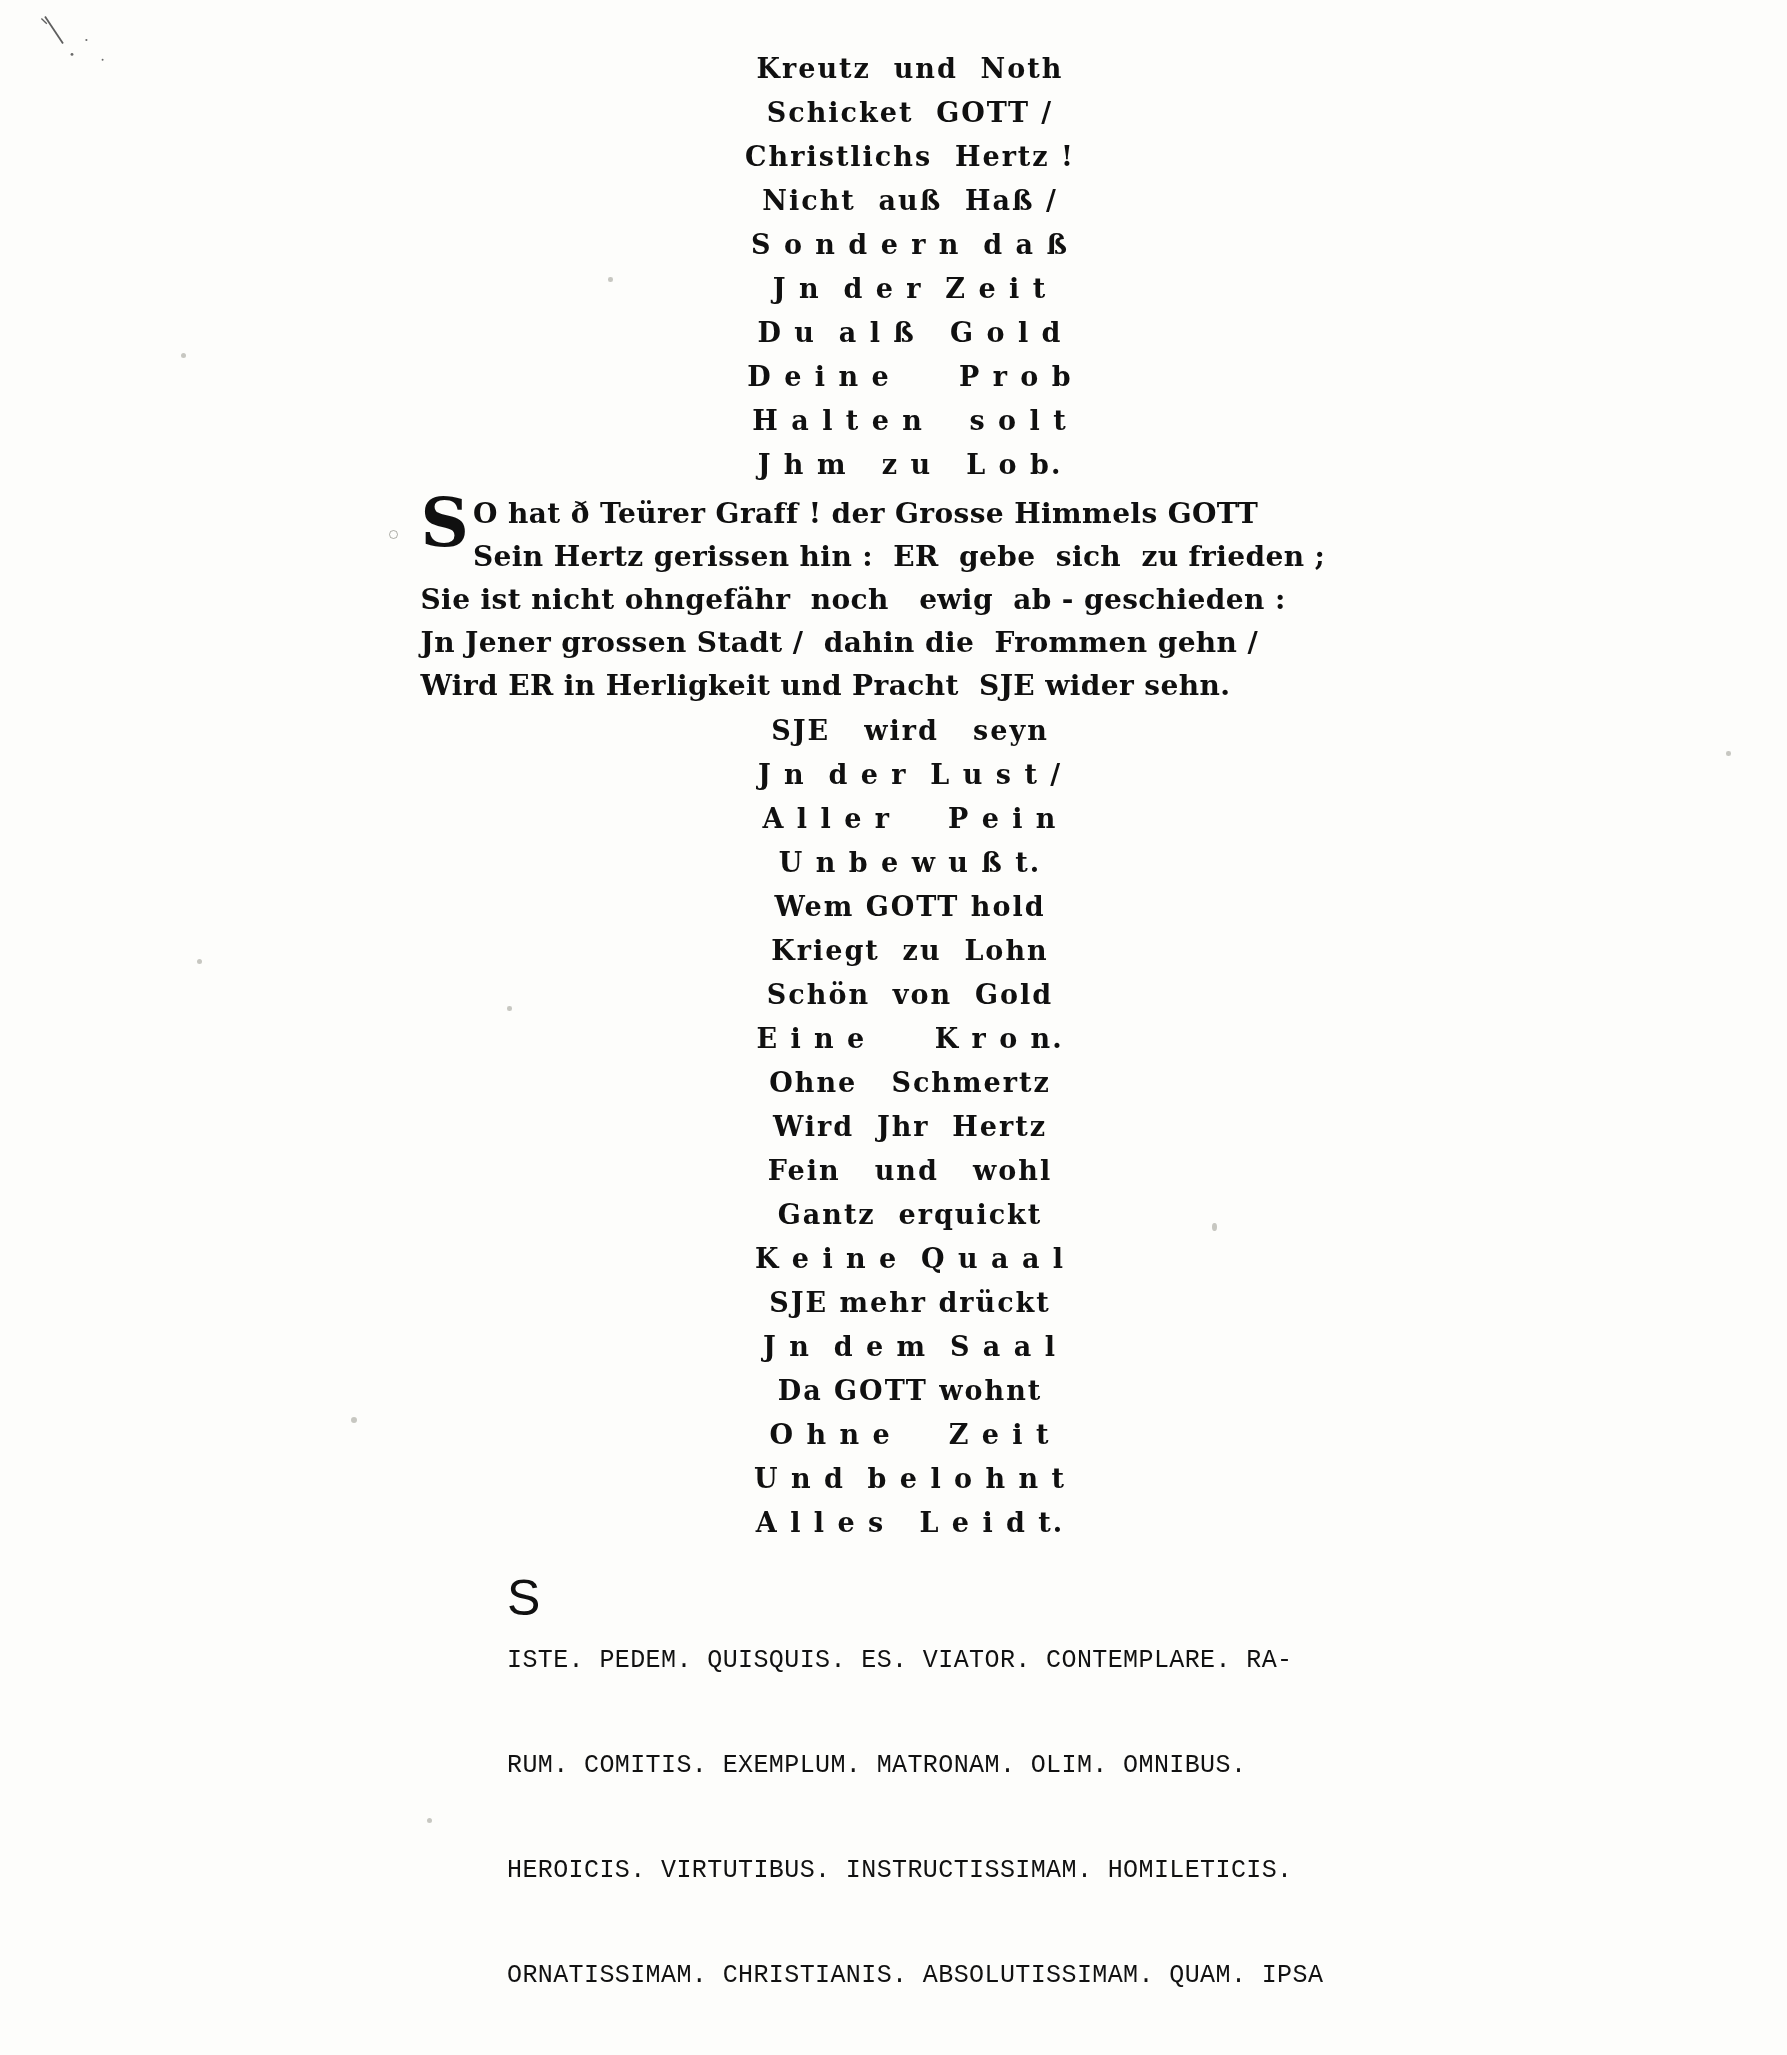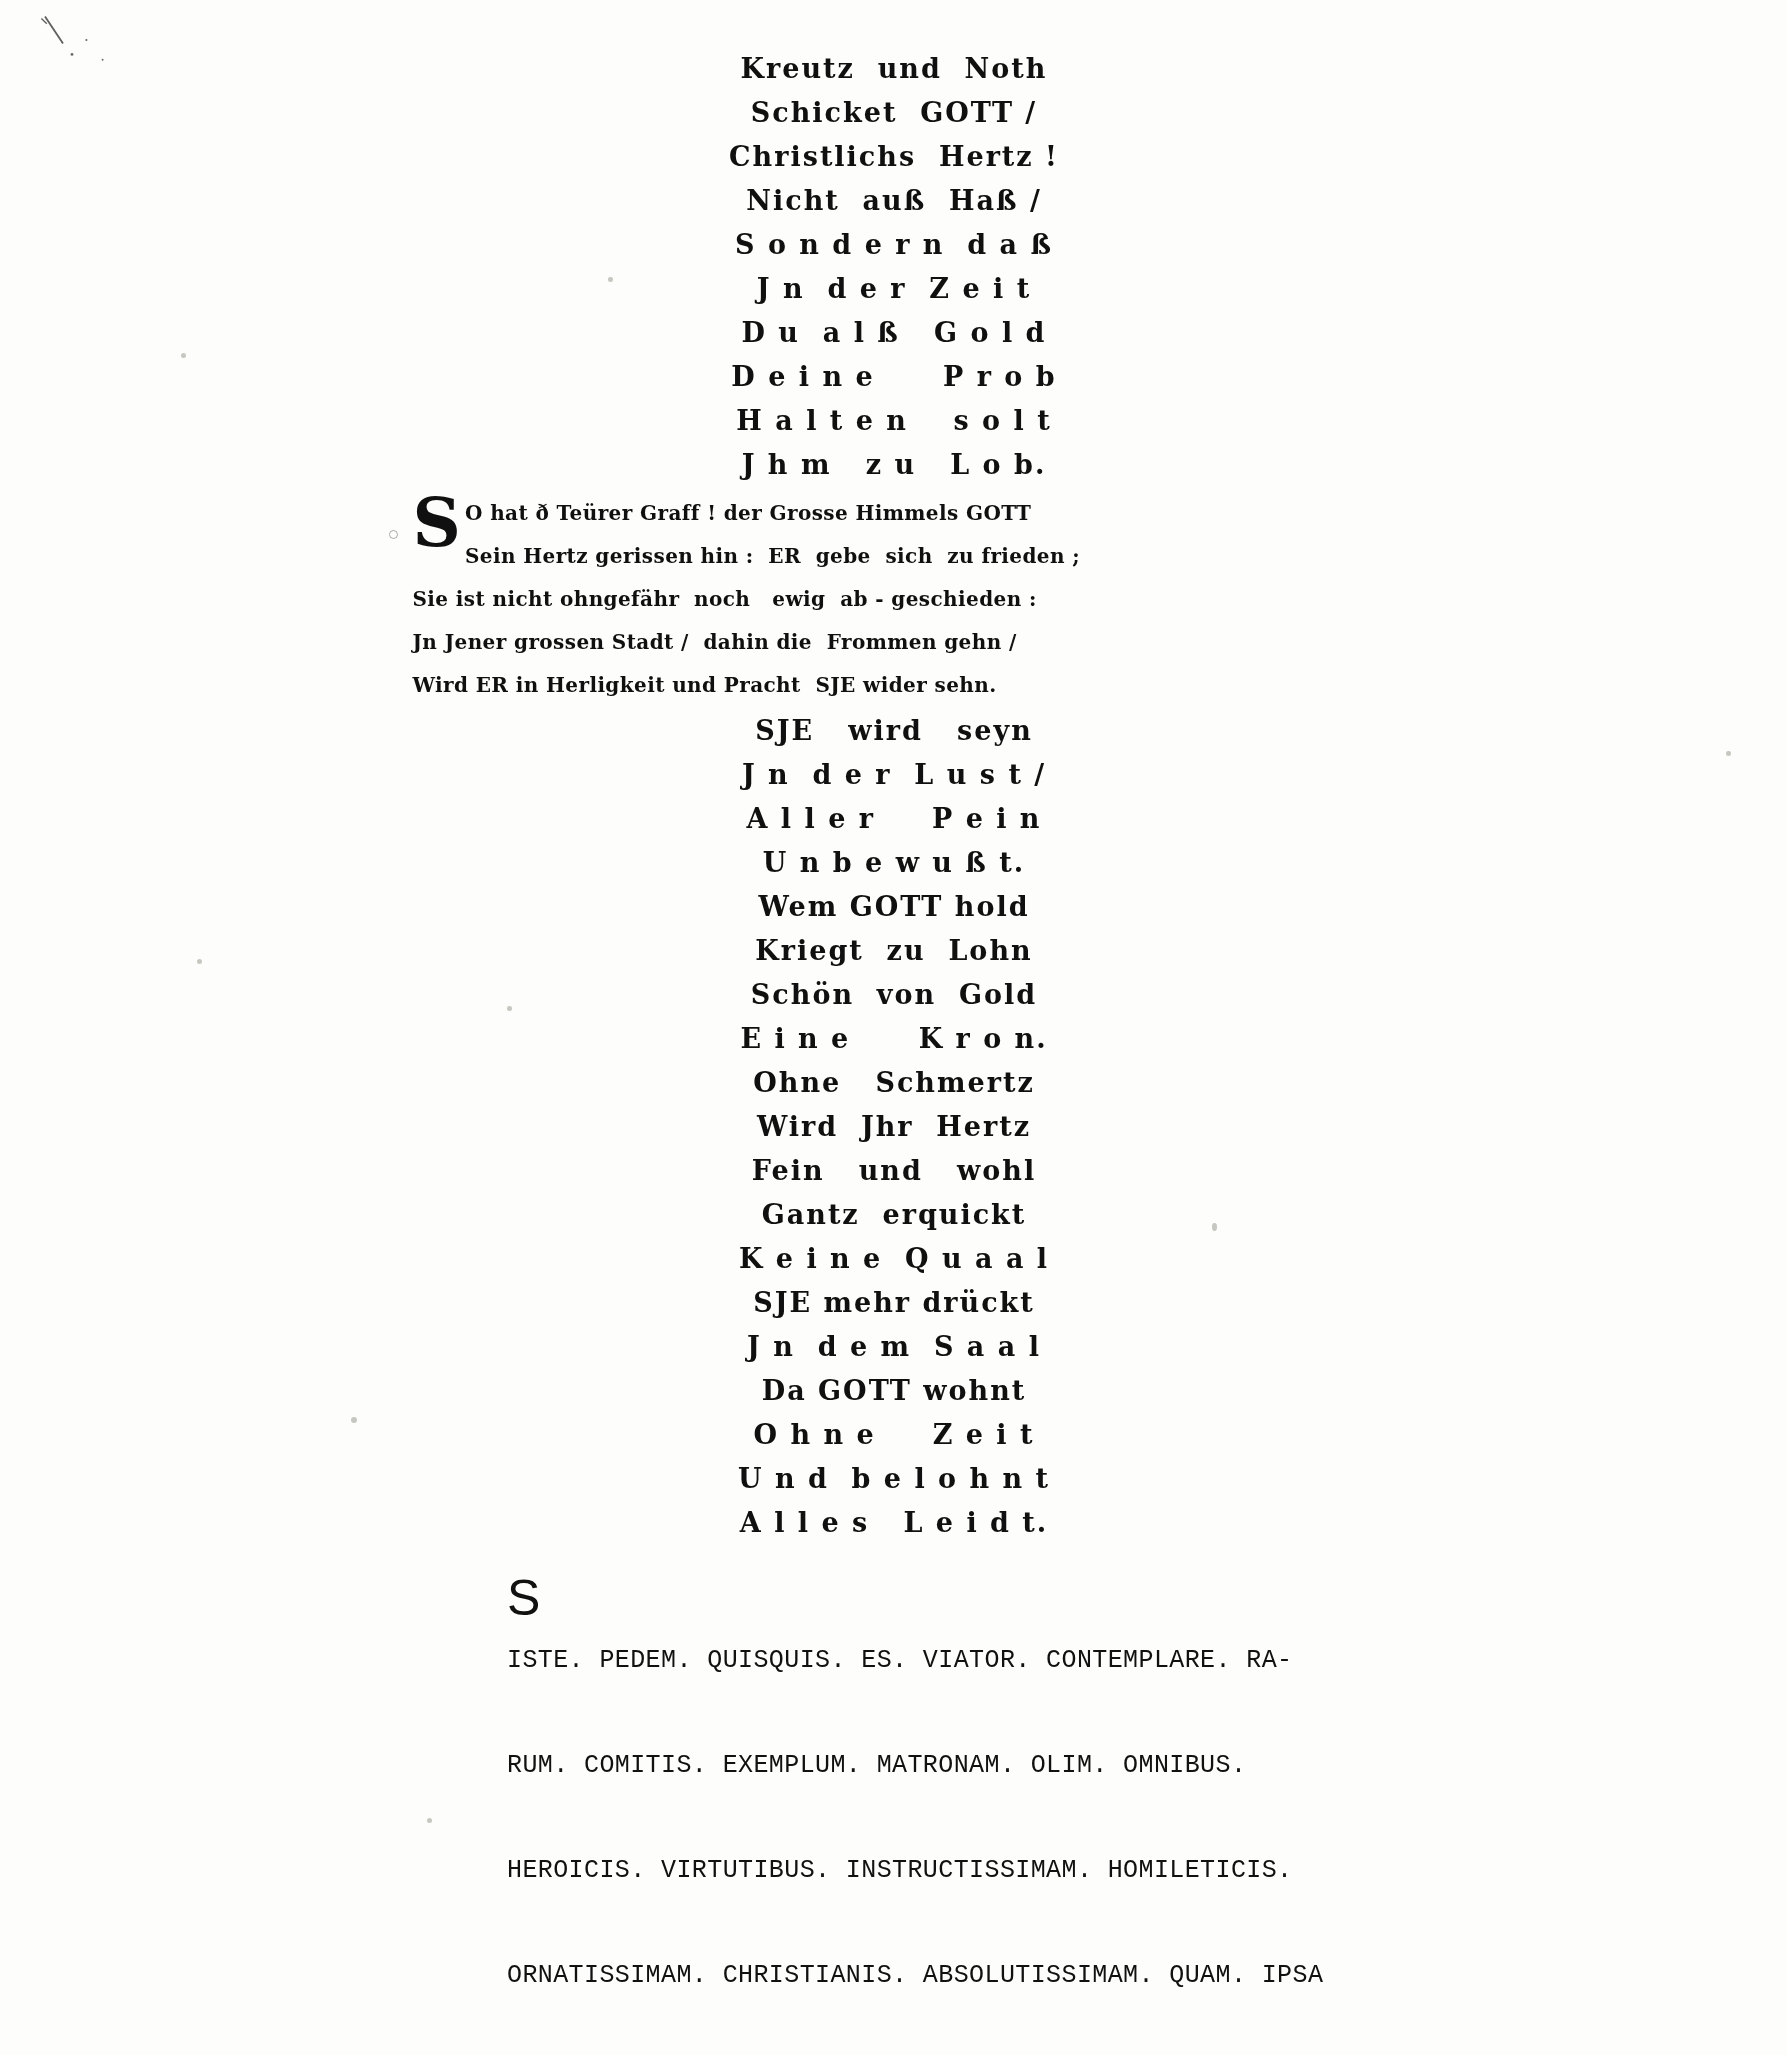--- a/index.html
+++ b/index.html
@@ -37,20 +37,21 @@
     opacity: .75;
   }
 
   
   .poem {
     position: absolute;
     left: 0;
     right: 0;
     top: 47px;
     text-align: center;
+    padding-left: 16px;
   }
   .fraktur {
     font-family: "DejaVu Serif", serif;
     font-weight: 700;
     font-style: normal;
     color: #101010;
     letter-spacing: 0.5px;
   }
   .arm-line {
     width: 1788px;
@@ -60,21 +61,21 @@
     white-space: pre;
   }
 
   
   .beam {
     margin: 5.4px auto 1.8px auto;
     width: 963px;
     text-align: left;
   }
   .beam-line {
-    font-size: 20px;
+    font-size: 28px;
     line-height: 43px;
     white-space: pre;
     letter-spacing: 0.4px;
   }
   .dropcap {
     float: left;
     font-size: 67px;
     line-height: 54px;
     margin: 3.6px 3.6px 0 0;
     font-weight: 700;

